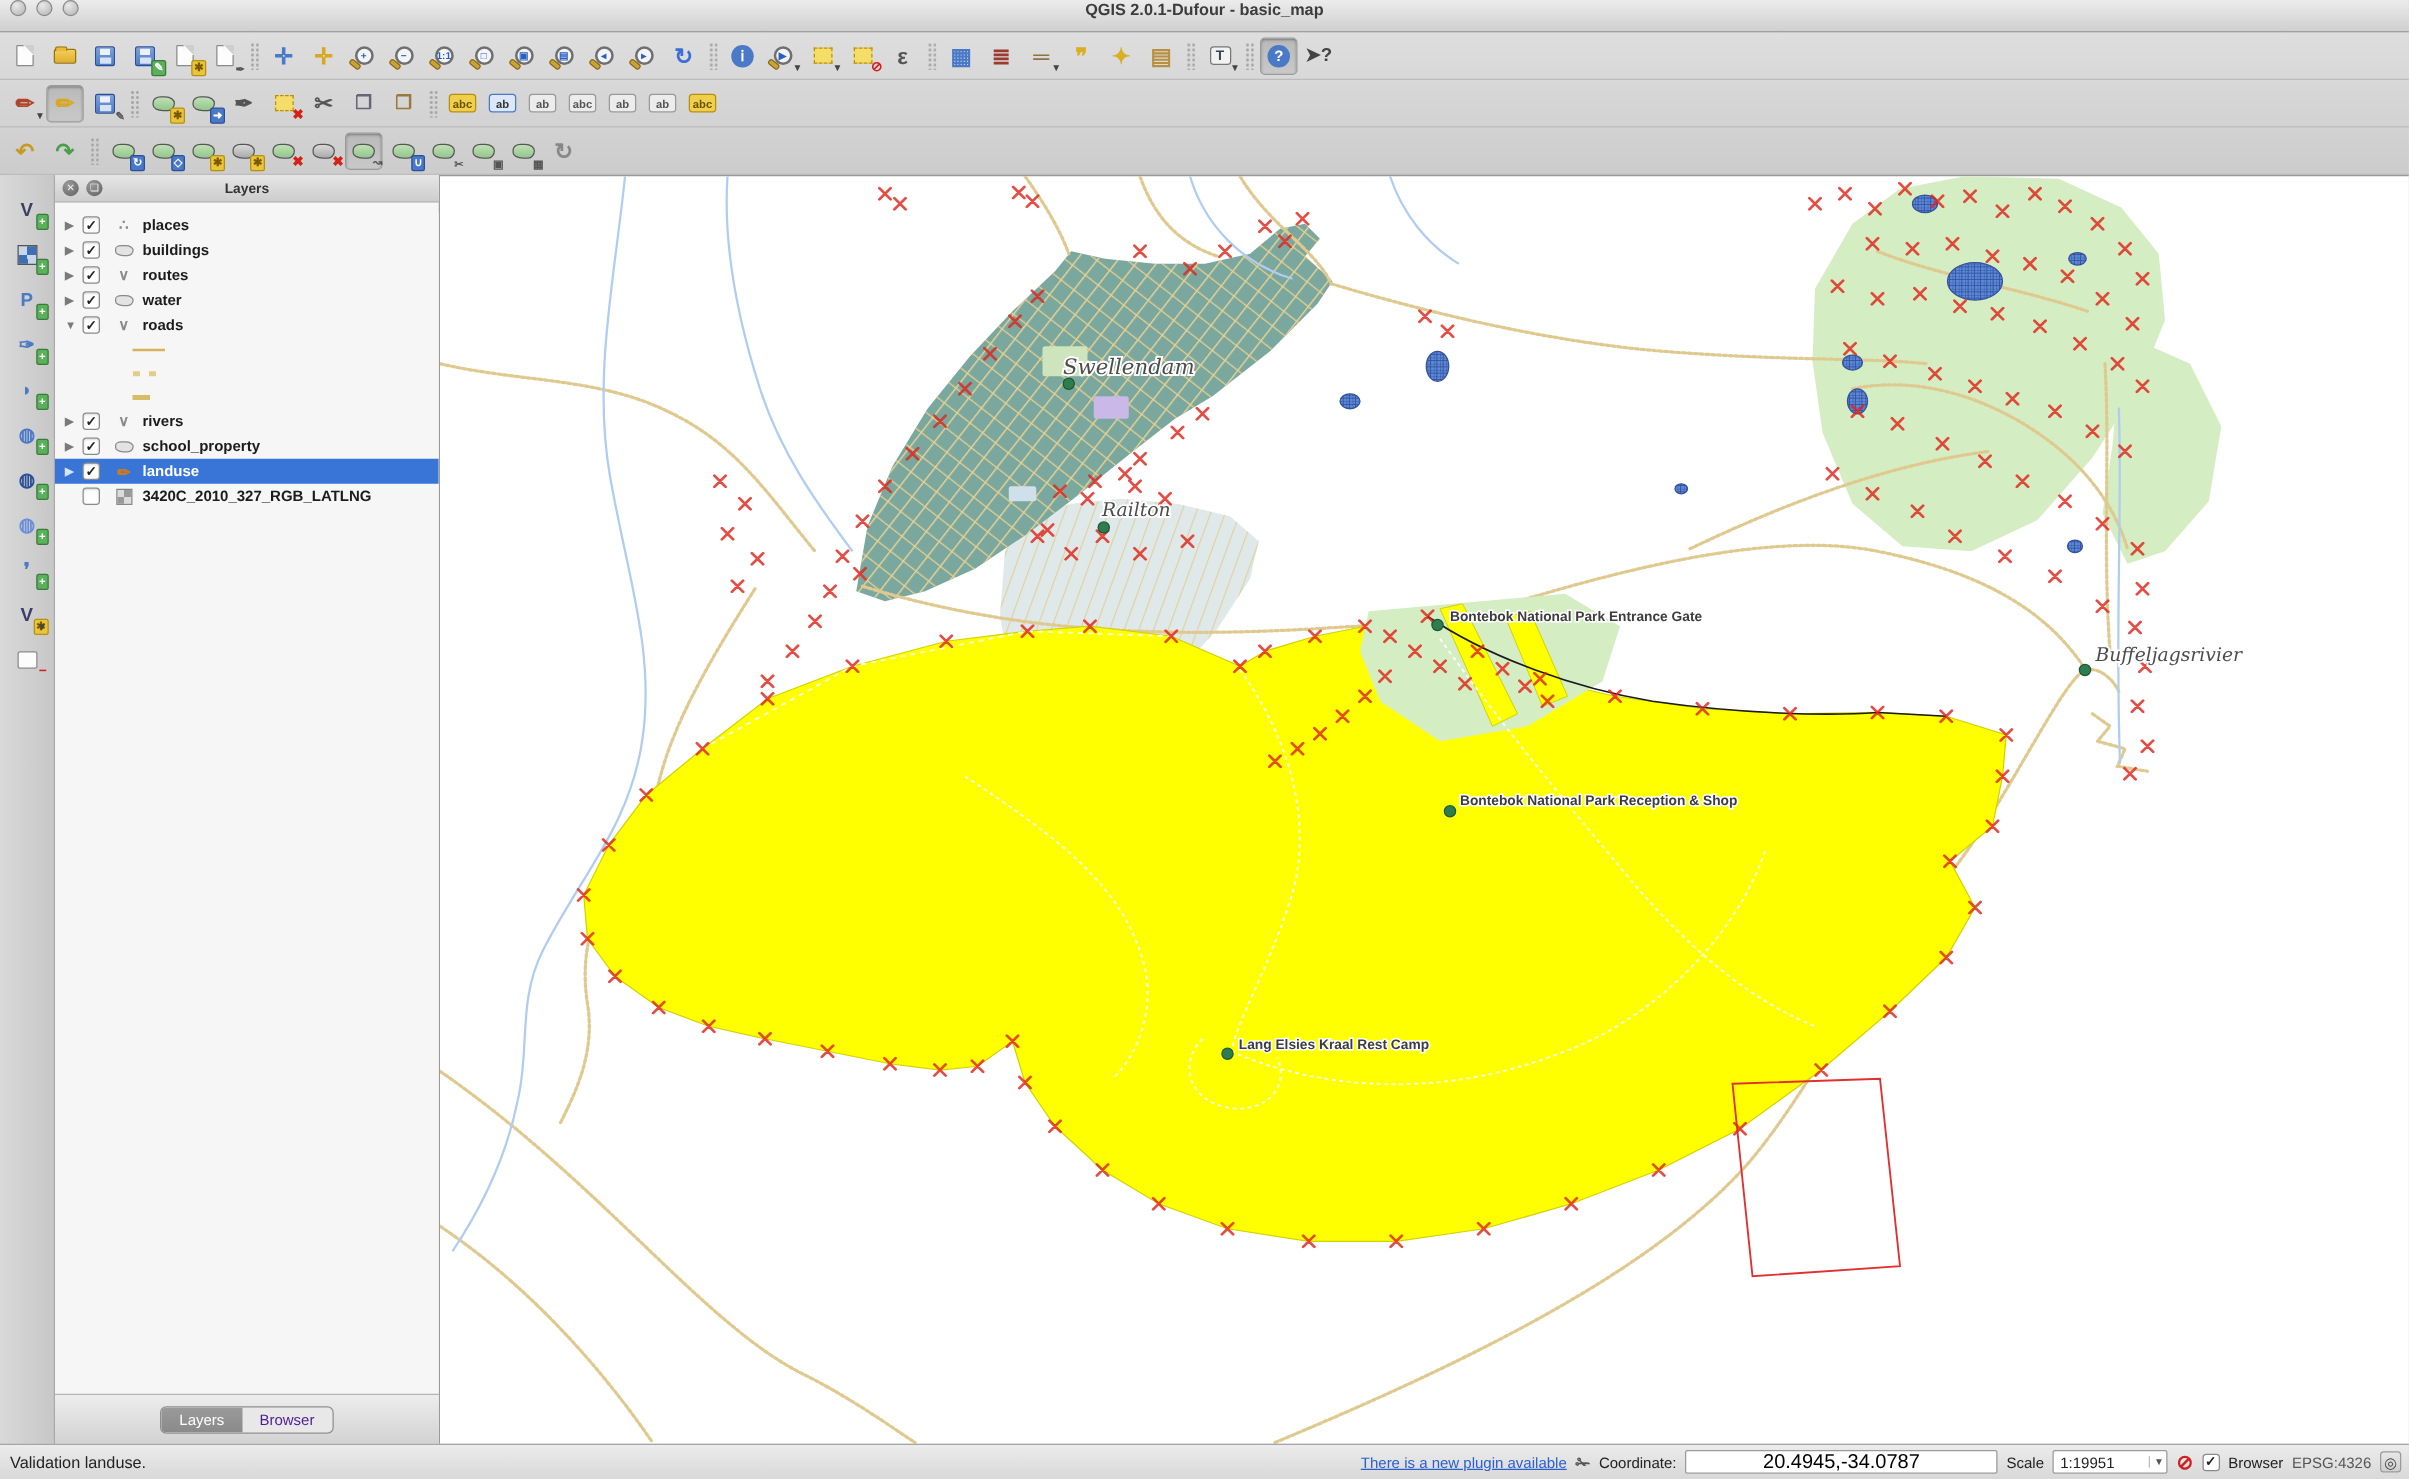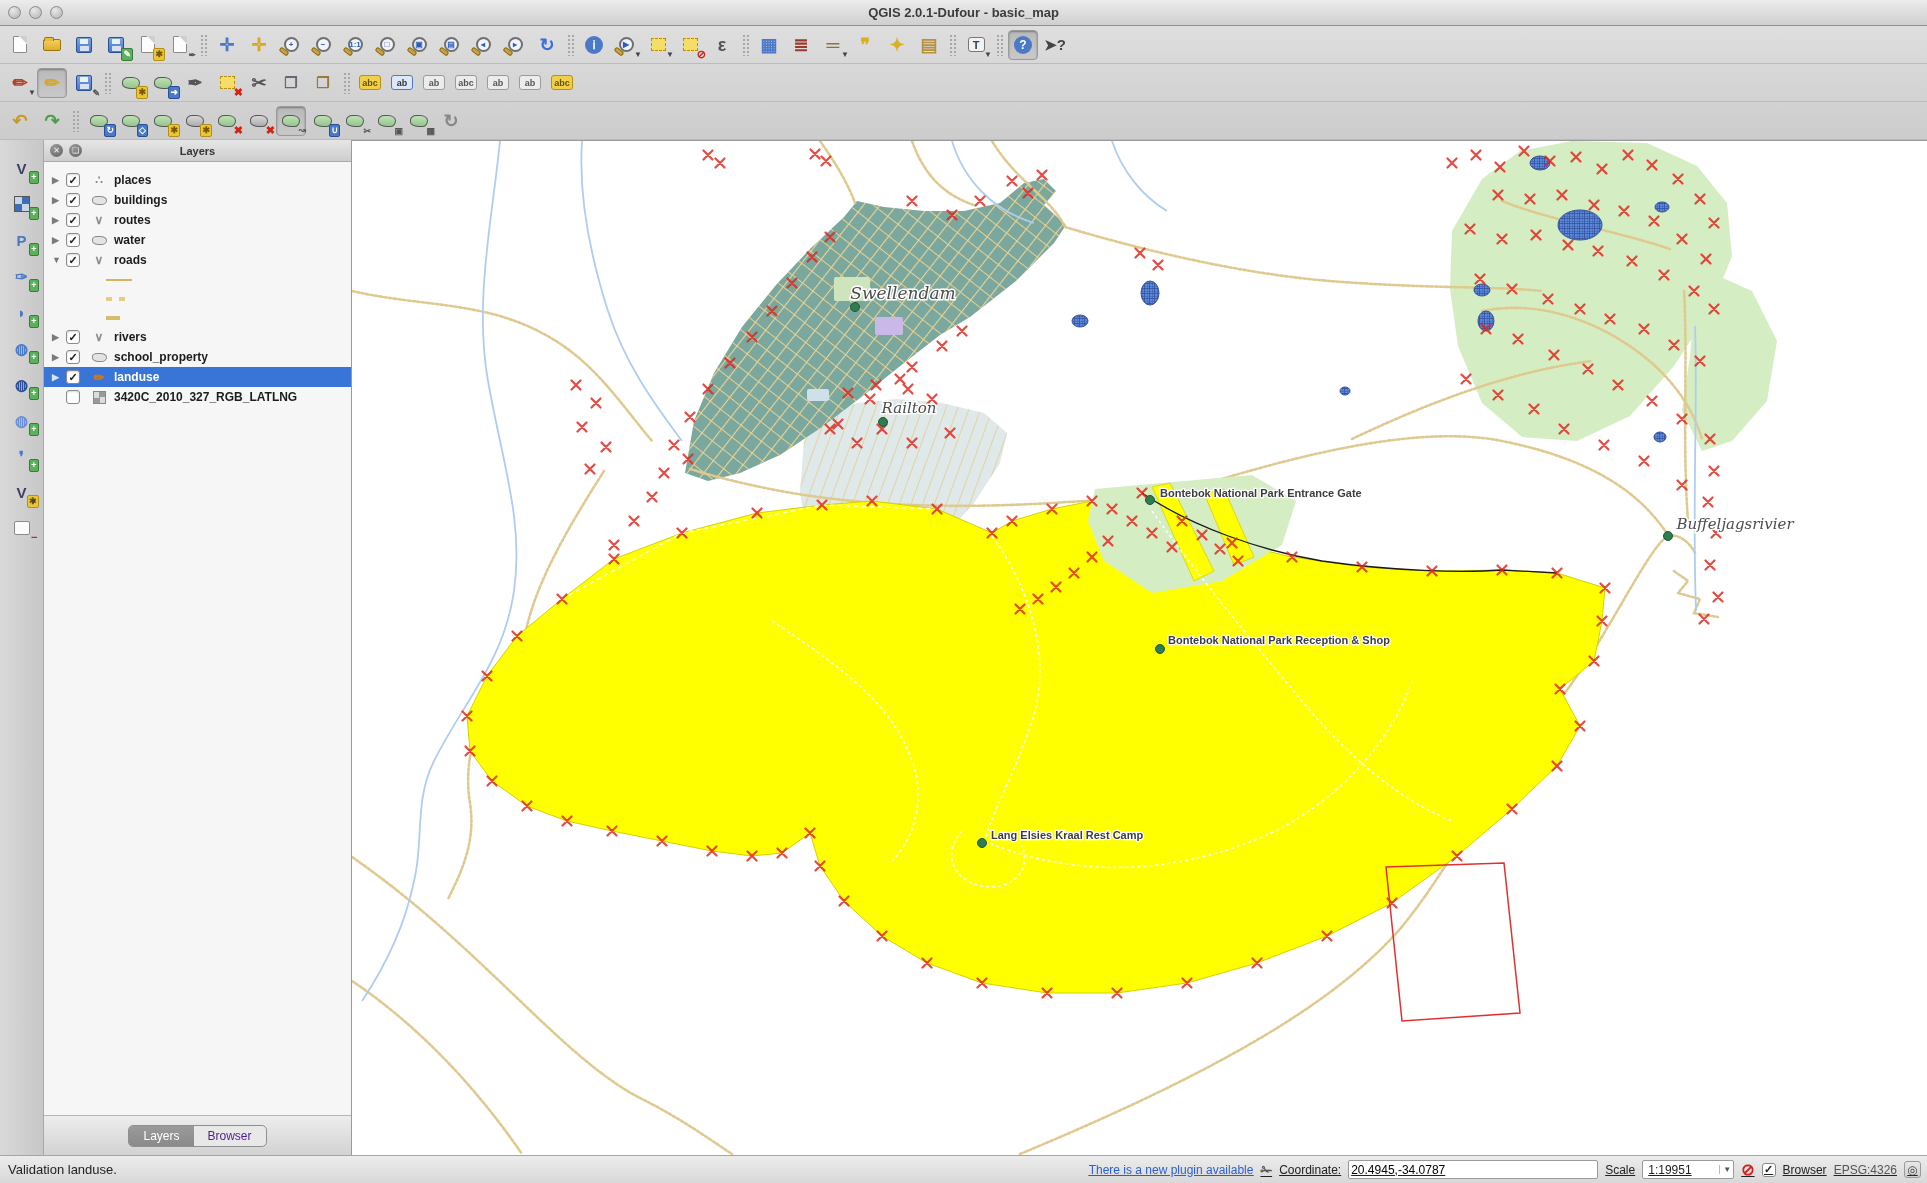--- a/index.html
+++ b/index.html
@@ -1,21 +1,21 @@
 <!DOCTYPE html>
 <html><head>
 <meta charset="utf-8">
 <style>
   html,body{margin:0;padding:0;width:1927px;height:1183px;overflow:hidden;
     font-family:"Liberation Sans",sans-serif;background:#d6d6d6;-webkit-font-smoothing:antialiased;}
   *{box-sizing:border-box;}
   
   #titlebar{position:absolute;left:0;top:0;width:1927px;height:26px;
     background:linear-gradient(#ececec,#cfcfcf);border-bottom:1px solid #8f8f8f;
-    display:flex;align-items:center;}
+    display:flex;align-items:flex-start;}
   .tlight{width:13px;height:13px;border-radius:50%;margin-left:8px;
     background:radial-gradient(circle at 35% 30%,#e9e9e9,#b2b2b2);border:1px solid #8a8a8a;}
   #wtitle{position:absolute;left:0;right:0;text-align:center;font-size:13px;color:#3c3c3c;font-weight:600;}
   
   #toolbars{position:absolute;left:0;top:26px;width:1927px;height:114px;
     background:linear-gradient(#dedede,#cccccc);}
   .trow{height:38px;display:flex;align-items:center;padding-left:4px;border-bottom:1px solid #bcbcbc;}
   .grip{width:7px;height:22px;margin:0 4px;
     background-image:radial-gradient(circle,#a7a7a7 1px,transparent 1.3px);background-size:4px 4px;}
   .tbtn{position:relative;width:30px;height:30px;margin:0 1px;border-radius:4px;
@@ -94,25 +94,25 @@
   .ptab.active{background:linear-gradient(#9a9a9a,#8a8a8a);color:#fff;}
   
   #map{position:absolute;left:352px;top:140px;width:1575px;height:1015px;background:#ffffff;border-top:1px solid #9a9a9a;}
   .lbl-town{font-family:"DejaVu Serif",serif;font-style:italic;fill:#4c4c4c;stroke:#ffffff;stroke-width:3px;paint-order:stroke;}
   .lbl-poi{font-family:"Liberation Sans",sans-serif;font-weight:bold;font-size:11px;fill:#3d3d3d;stroke:#ffffff;stroke-width:2.5px;paint-order:stroke;}
   
   #statusbar{position:absolute;left:0;top:1155px;width:1927px;height:28px;
     background:linear-gradient(#ececec,#d8d8d8);border-top:1px solid #a5a5a5;
     display:flex;align-items:center;font-size:13px;color:#222;}
   #status-msg{margin-left:8px;}
-  .sb-right{position:absolute;right:6px;display:flex;align-items:center;gap:7px;text-decoration:underline;}
+  .sb-right{position:absolute;right:6px;display:flex;align-items:center;gap:7px;}
   .sb-right a{color:#2a5fd0;text-decoration:underline;font-size:12px;}
   .sb-lbl{font-size:12px;color:#222;}
   .sb-input{width:250px;height:19px;border:1px solid #9a9a9a;border-radius:2px;background:#fff;
-    text-align:left;font-size:12px;font-family:"Liberation Sans",sans-serif;}
+    text-align:center;font-size:16px;font-family:"Liberation Sans",sans-serif;}
   .sb-combo{display:flex;align-items:center;background:#fff;border:1px solid #9a9a9a;border-radius:2px;height:19px;width:92px;
     font-size:12px;padding-left:5px;position:relative;}
   .sb-combo i{position:absolute;right:2px;font-style:normal;font-size:8px;color:#555;border-left:1px solid #bbb;padding-left:3px;}
   .sb-ic{font-size:14px;font-weight:bold;color:#555;}
   .sb-ic.red{color:#cf1f1f;font-size:16px;}
   .sb-check{width:14px;height:14px;background:#fff;border:1px solid #8a8a8a;border-radius:3px;
     display:flex;align-items:center;justify-content:center;font-size:11px;font-weight:bold;color:#222;}
   .sb-epsg{color:#555;font-size:12px;}
   .sb-crs{width:17px;height:17px;border-radius:3px;background:linear-gradient(#e8e8e8,#cfcfcf);border:1px solid #9a9a9a;
     display:flex;align-items:center;justify-content:center;font-size:12px;color:#444;}

